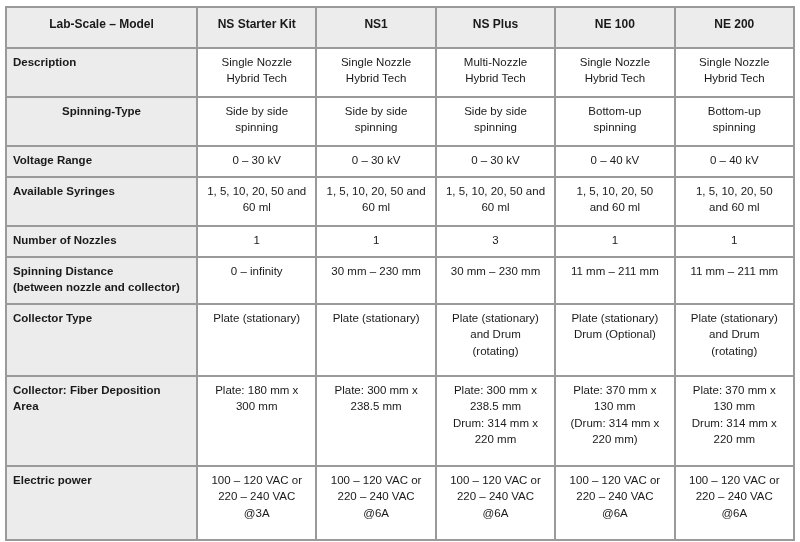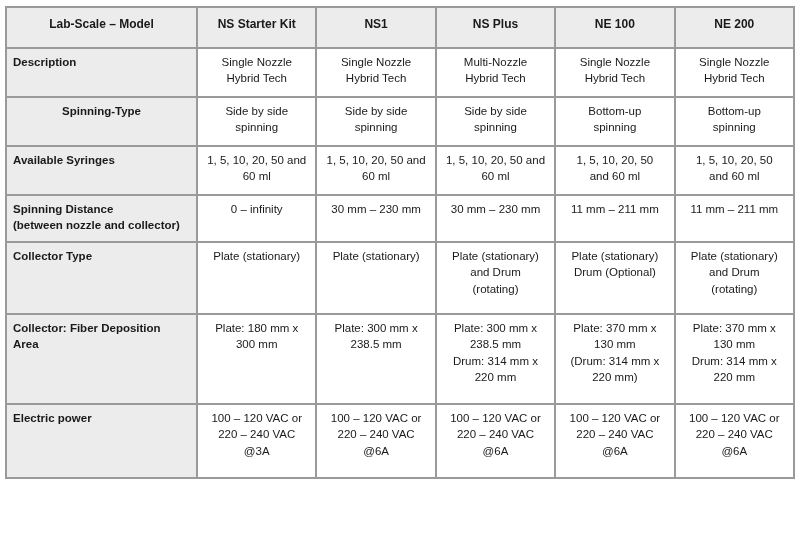--- a/index.html
+++ b/index.html
@@ -150,20 +150,38 @@
       <td class="cell-data cell-lines">
           <span>Bottom-up</span>
           <span>spinning</span>
         </td>
       <td class="cell-data cell-lines">
           <span>Bottom-up</span>
           <span>spinning</span>
         </td>
     </tr>
 
+    <tr class="r-volt">
+      <td class="row-label">Voltage Range</td>
+      <td class="cell-data cell-lines">
+          <span>0 – 30 kV</span>
+        </td>
+      <td class="cell-data cell-lines">
+          <span>0 – 30 kV</span>
+        </td>
+      <td class="cell-data cell-lines">
+          <span>0 – 30 kV</span>
+        </td>
+      <td class="cell-data cell-lines">
+          <span>0 – 40 kV</span>
+        </td>
+      <td class="cell-data cell-lines">
+          <span>0 – 40 kV</span>
+        </td>
+    </tr>
 
     <tr class="r-syr">
       <td class="row-label">Available Syringes</td>
       <td class="cell-data cell-lines">
           <span>1, 5, 10, 20, 50 and</span>
           <span>60 ml</span>
         </td>
       <td class="cell-data cell-lines">
           <span>1, 5, 10, 20, 50 and</span>
           <span>60 ml</span>
@@ -175,20 +193,38 @@
       <td class="cell-data cell-lines">
           <span>1, 5, 10, 20, 50</span>
           <span>and 60 ml</span>
         </td>
       <td class="cell-data cell-lines">
           <span>1, 5, 10, 20, 50</span>
           <span>and 60 ml</span>
         </td>
     </tr>
 
+    <tr class="r-noz">
+      <td class="row-label">Number of Nozzles</td>
+      <td class="cell-data cell-lines">
+          <span>1</span>
+        </td>
+      <td class="cell-data cell-lines">
+          <span>1</span>
+        </td>
+      <td class="cell-data cell-lines">
+          <span>3</span>
+        </td>
+      <td class="cell-data cell-lines">
+          <span>1</span>
+        </td>
+      <td class="cell-data cell-lines">
+          <span>1</span>
+        </td>
+    </tr>
 
 
     <tr class="r-dist">
       <td class="row-label cell-lines">
           <span>Spinning Distance</span>
           <span>(between nozzle and collector)</span>
         </td>
       <td class="cell-data cell-lines">
           <span>0 – infinity</span>
         </td>

